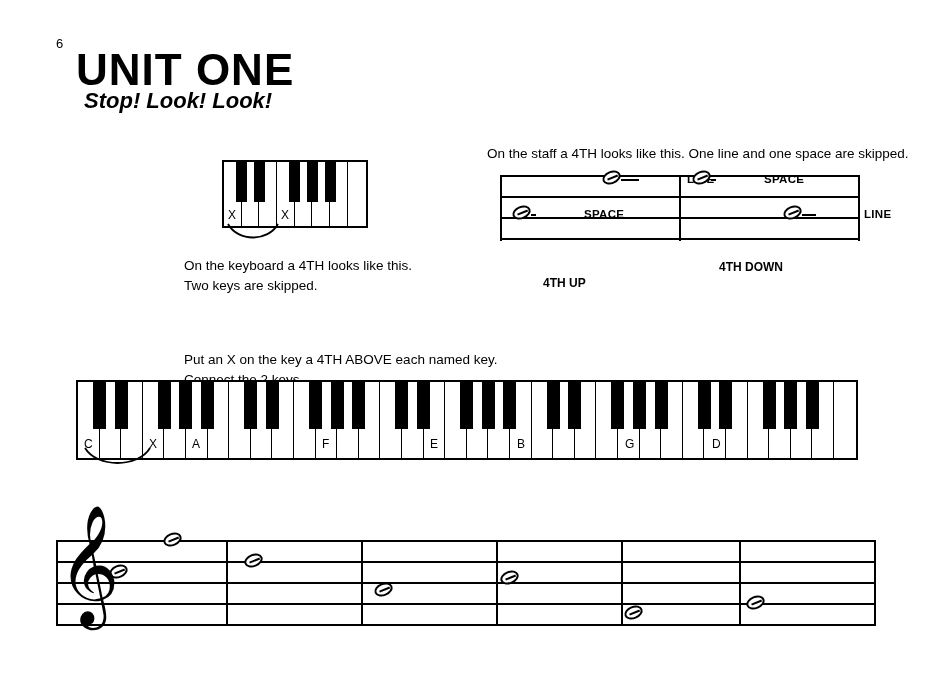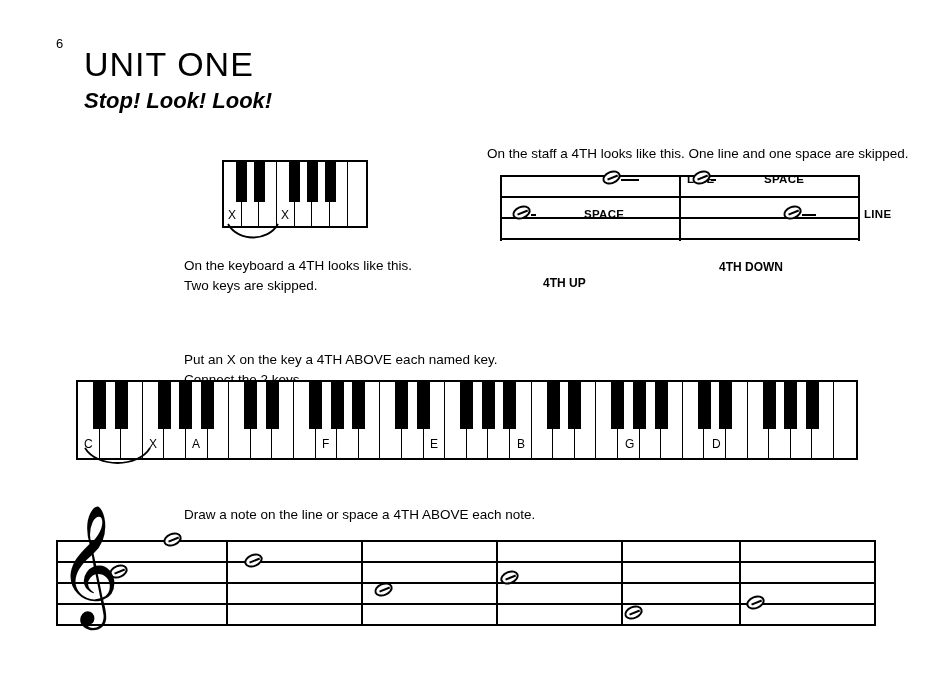--- a/index.html
+++ b/index.html
@@ -23,25 +23,25 @@
 
   
   .page-number {
     position: absolute;
     left: 56px; top: 36px;
     font-size: 13px;
     font-family: "Liberation Sans", sans-serif;
   }
   .unit-title {
     position: absolute;
-    left: 84px; top: 45px;
-    font-size: 34px;
+    left: 76px; top: 45px;
+    font-size: 44px;
     letter-spacing: 1px;
     font-family: "Liberation Sans", sans-serif;
-    font-weight: 400;
+    font-weight: 700;
   }
   .unit-subtitle {
     position: absolute;
     left: 84px; top: 88px;
     font-size: 22px;
     font-style: italic;
     font-weight: bold;
     font-family: "Liberation Sans", sans-serif;
   }
 
@@ -345,21 +345,20 @@
     <div class="kl" style="left:352px;top:55px;">E</div>
     <div class="kl" style="left:439px;top:55px;">B</div>
     <div class="kl" style="left:547px;top:55px;">G</div>
     <div class="kl" style="left:634px;top:55px;">D</div>
   </div>
 
   <svg class="slur" style="left:78px;top:446px;" width="110" height="24" viewBox="0 0 110 24">
     <path d="M7 2 C 19 22, 60 22, 72 2" stroke="#000" stroke-width="1.8" fill="none"></path>
   </svg>
 
-  <div class="cap" id="cap-draw">Draw a note on the line or space a 4TH ABOVE each note.</div>
 
   <div id="big-staff">
     <div class="sline" style="top:7px;"></div>
     <div class="sline" style="top:28px;"></div>
     <div class="sline" style="top:49px;"></div>
     <div class="sline" style="top:70px;"></div>
     <div class="sline" style="top:91px;"></div>
 
     <div class="bar" style="left:0px;height:84px;top:7px;"></div>
     <div class="bar" style="left:170px;height:84px;top:7px;"></div>

